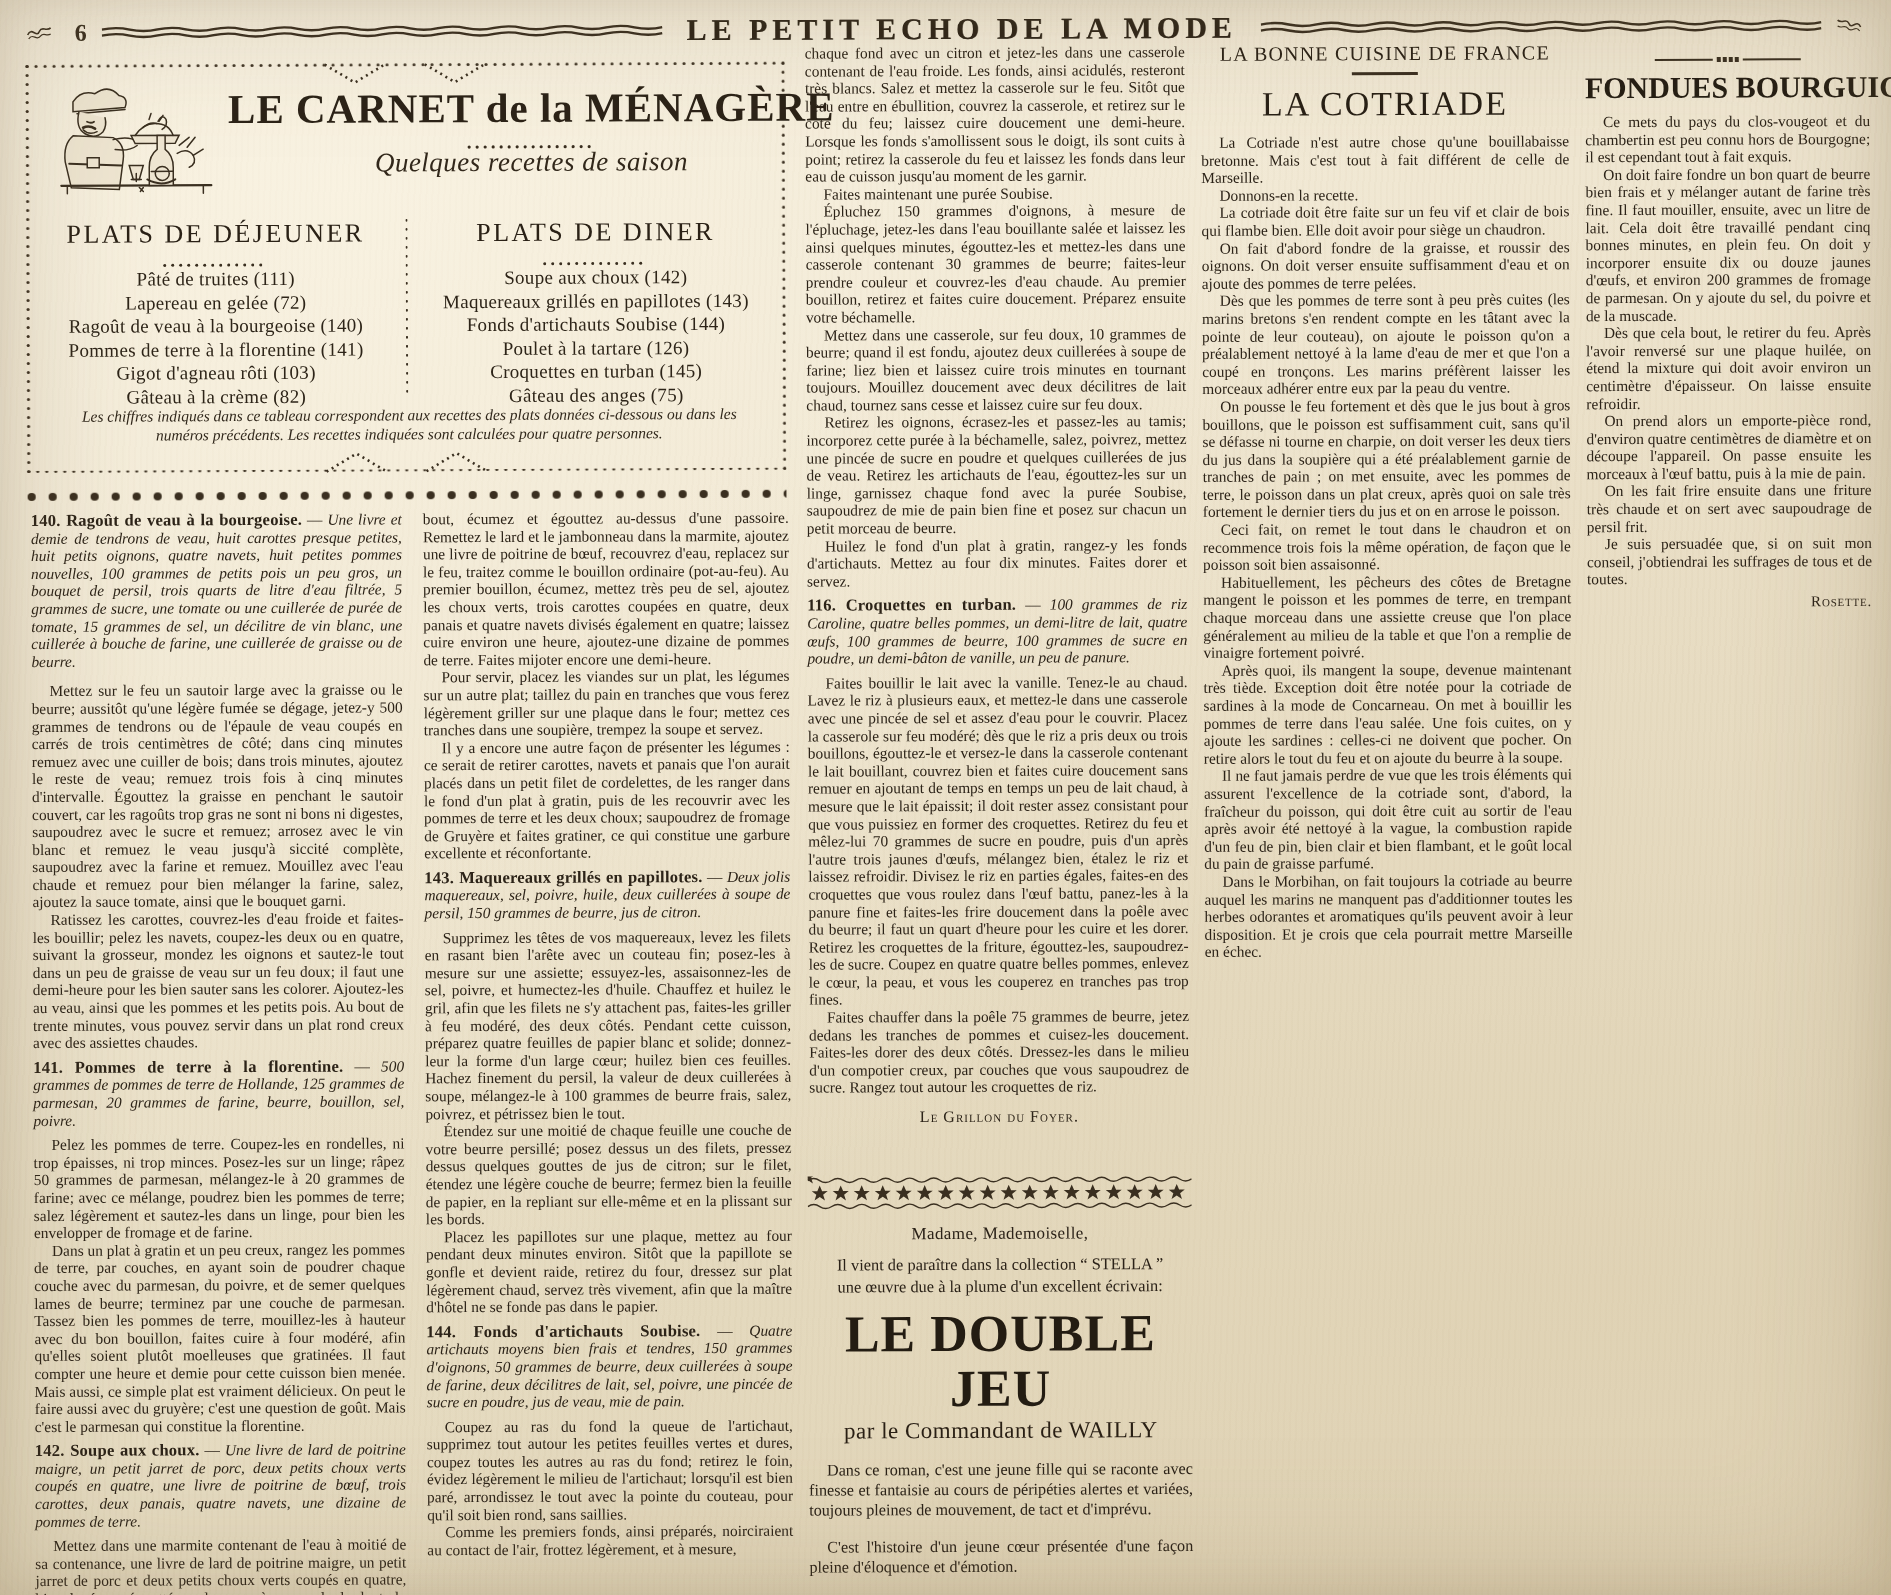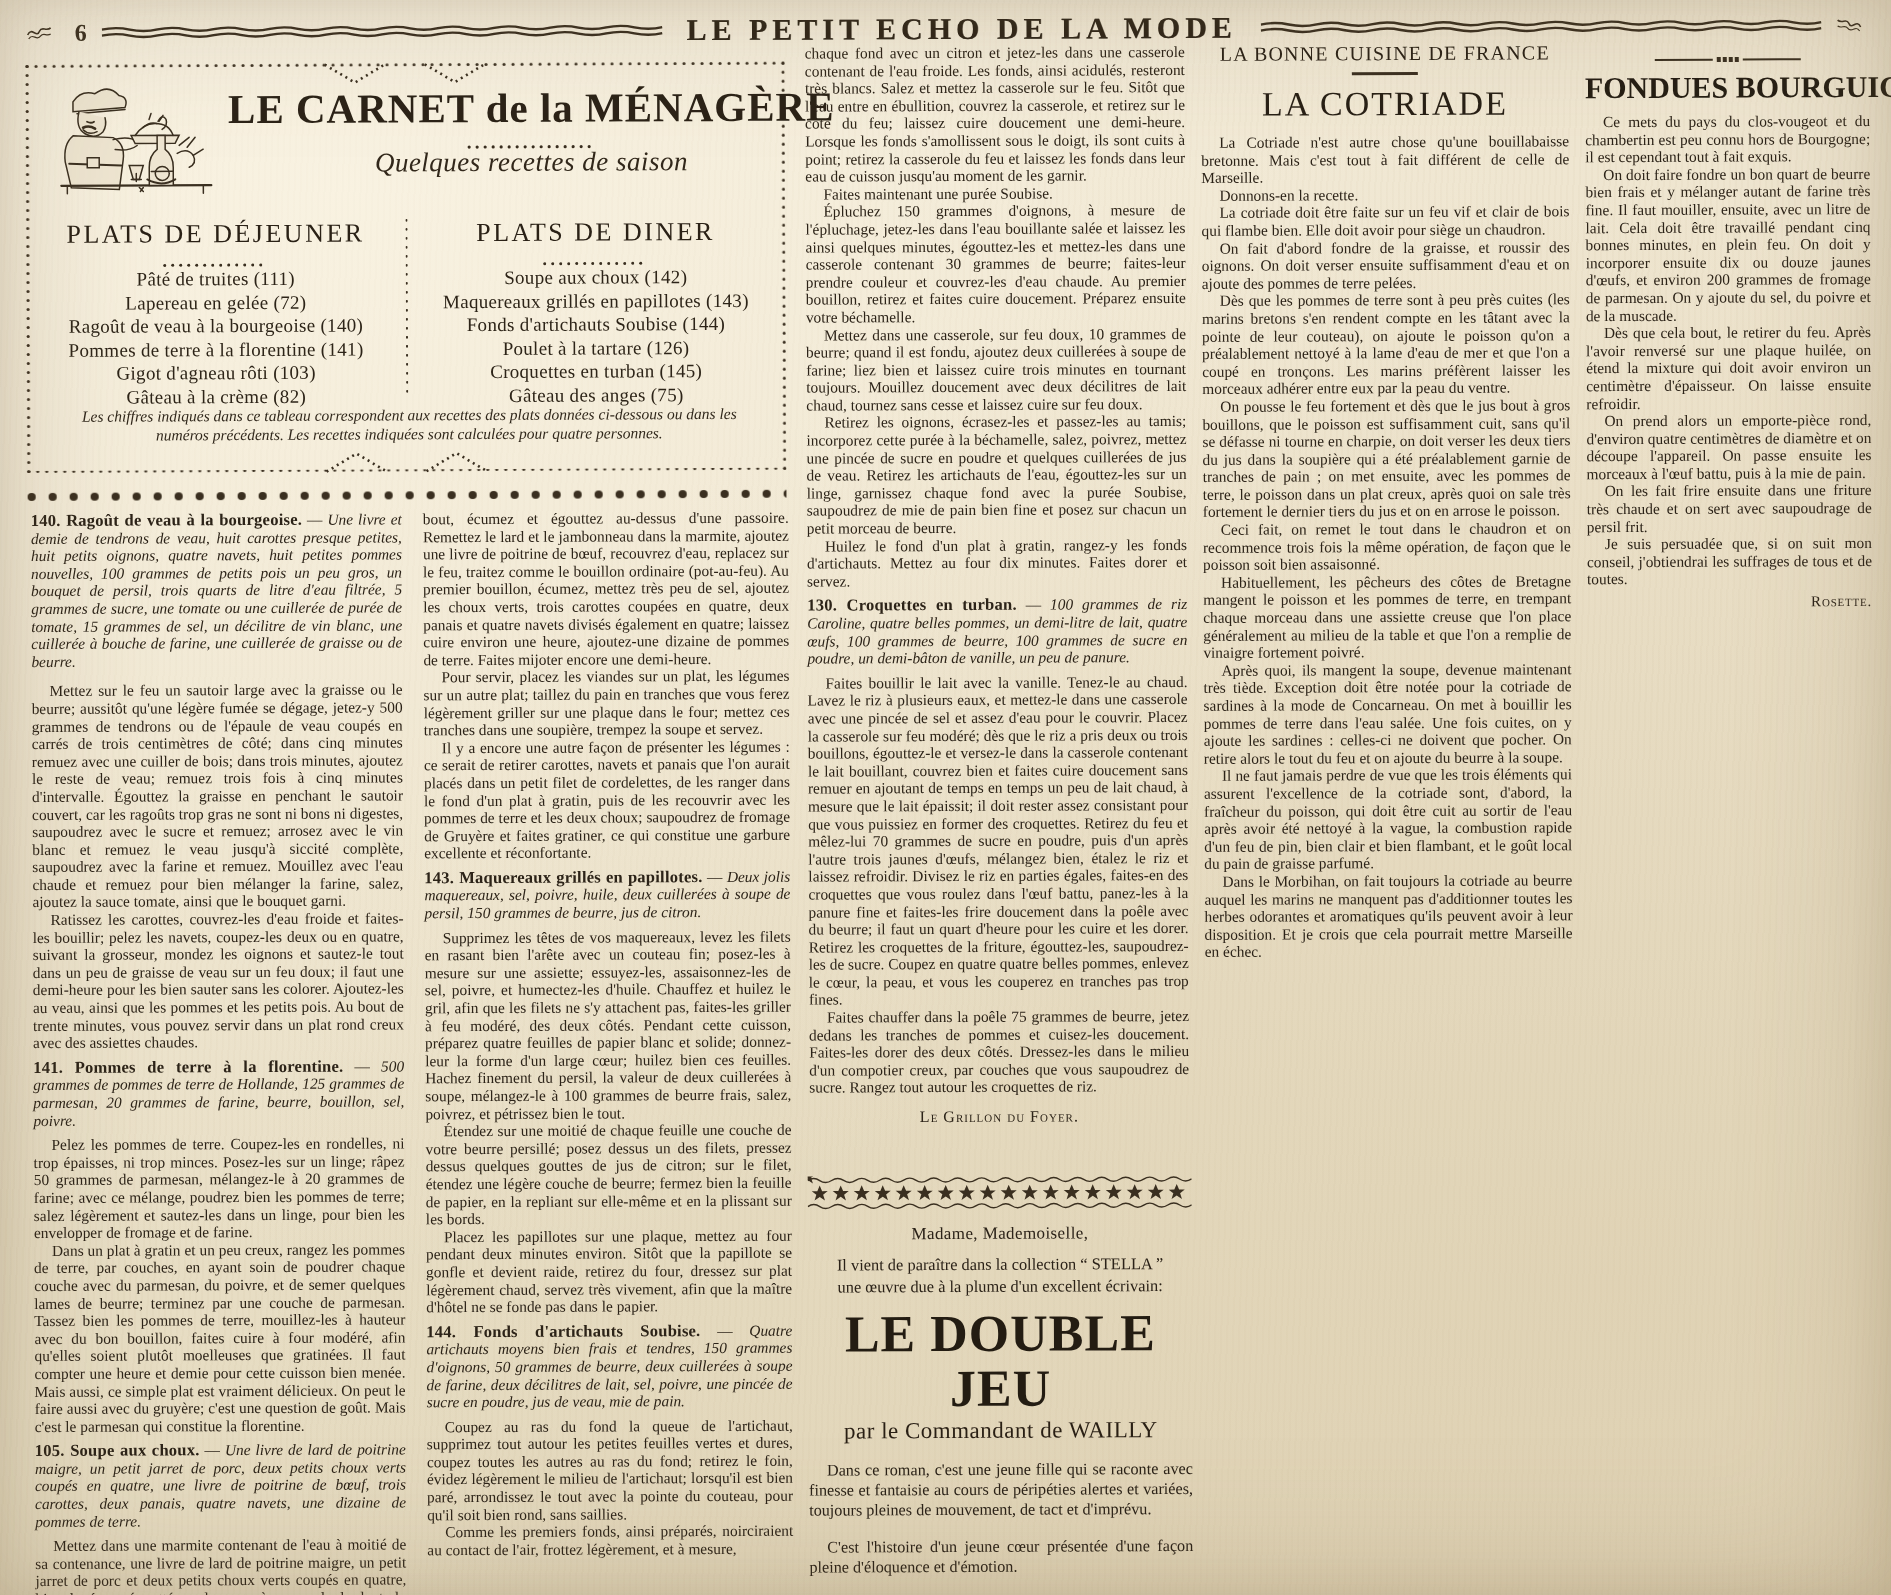--- a/index.html
+++ b/index.html
@@ -413,21 +413,21 @@
     <p class="body-txt noind">
       <span class="rh">141. Pommes de terre à la florentine.</span>
       <span>—</span>
       <span class="ital">500 grammes de pommes de terre de Hollande, 125 grammes de parmesan, 20 grammes de farine, beurre, bouillon, sel, poivre.</span>
     </p>
     <div class="gap-s"></div>
     <p class="body-txt">Pelez les pommes de terre. Coupez-les en rondelles, ni trop épaisses, ni trop minces. Posez-les sur un linge; râpez 50 grammes de parmesan, mélangez-le à 20 grammes de farine; avec ce mélange, poudrez bien les pommes de terre; salez légèrement et sautez-les dans un linge, pour bien les envelopper de fromage et de farine.</p>
     <p class="body-txt">Dans un plat à gratin et un peu creux, rangez les pommes de terre, par couches, en ayant soin de poudrer chaque couche avec du parmesan, du poivre, et de semer quelques lames de beurre; terminez par une couche de parmesan. Tassez bien les pommes de terre, mouillez-les à hauteur avec du bon bouillon, faites cuire à four modéré, afin qu'elles soient plutôt moelleuses que gratinées. Il faut compter une heure et demie pour cette cuisson bien menée. Mais aussi, ce simple plat est vraiment délicieux. On peut le faire aussi avec du gruyère; c'est une question de goût. Mais c'est le parmesan qui constitue la florentine.</p>
     <div class="gap-s"></div>
     <p class="body-txt noind">
-      <span class="rh">105. Soupe aux choux.</span>
+      <span class="rh">142. Soupe aux choux.</span>
       <span>—</span>
       <span class="ital">Une livre de lard de poitrine maigre, un petit jarret de porc, deux petits choux verts coupés en quatre, une livre de poitrine de bœuf, trois carottes, deux panais, quatre navets, une dizaine de pommes de terre.</span>
     </p>
     <div class="gap-s"></div>
     <p class="body-txt">Mettez dans une marmite contenant de l'eau à moitié de sa contenance, une livre de lard de poitrine maigre, un petit jarret de porc et deux petits choux verts coupés en quatre, bien lavés et égouttés; salez peu à cause du lard et du jambonneau, mettez sur le feu; sitôt que cela</p>
   </div>
 
   <div class="col c2">
     <p class="body-txt noind">bout, écumez et égouttez au-dessus d'une passoire. Remettez le lard et le jambonneau dans la marmite, ajoutez une livre de poitrine de bœuf, recouvrez d'eau, replacez sur le feu, traitez comme le bouillon ordinaire (pot-au-feu). Au premier bouillon, écumez, mettez très peu de sel, ajoutez les choux verts, trois carottes coupées en quatre, deux panais et quatre navets divisés également en quatre; laissez cuire environ une heure, ajoutez-une dizaine de pommes de terre. Faites mijoter encore une demi-heure.</p>
     <p class="body-txt">Pour servir, placez les viandes sur un plat, les légumes sur un autre plat; taillez du pain en tranches que vous ferez légèrement griller sur une plaque dans le four; mettez ces tranches dans une soupière, trempez la soupe et servez.</p>
@@ -455,21 +455,21 @@
 
   <div class="col c3">
     <p class="body-txt noind">chaque fond avec un citron et jetez-les dans une casserole contenant de l'eau froide. Les fonds, ainsi acidulés, resteront très blancs. Salez et mettez la casserole sur le feu. Sitôt que l'eau entre en ébullition, couvrez la casserole, et retirez sur le côté du feu; laissez cuire doucement une demi-heure. Lorsque les fonds s'amollissent sous le doigt, ils sont cuits à point; retirez la casserole du feu et laissez les fonds dans leur eau de cuisson jusqu'au moment de les garnir.</p>
     <p class="body-txt">Faites maintenant une purée Soubise.</p>
     <p class="body-txt">Épluchez 150 grammes d'oignons, à mesure de l'épluchage, jetez-les dans l'eau bouillante salée et laissez les ainsi quelques minutes, égouttez-les et mettez-les dans une casserole contenant 30 grammes de beurre; faites-leur prendre couleur et couvrez-les d'eau chaude. Au premier bouillon, retirez et faites cuire doucement. Préparez ensuite votre béchamelle.</p>
     <p class="body-txt">Mettez dans une casserole, sur feu doux, 10 grammes de beurre; quand il est fondu, ajoutez deux cuillerées à soupe de farine; liez bien et laissez cuire trois minutes en tournant toujours. Mouillez doucement avec deux décilitres de lait chaud, tournez sans cesse et laissez cuire sur feu doux.</p>
     <p class="body-txt">Retirez les oignons, écrasez-les et passez-les au tamis; incorporez cette purée à la béchamelle, salez, poivrez, mettez une pincée de sucre en poudre et quelques cuillerées de jus de veau. Retirez les artichauts de l'eau, égouttez-les sur un linge, garnissez chaque fond avec la purée Soubise, saupoudrez de mie de pain bien fine et posez sur chacun un petit morceau de beurre.</p>
     <p class="body-txt">Huilez le fond d'un plat à gratin, rangez-y les fonds d'artichauts. Mettez au four dix minutes. Faites dorer et servez.</p>
     <div class="gap-s"></div>
     <p class="body-txt noind">
-      <span class="rh">130. Croquettes en turban.</span>
+      <span class="rh">116. Croquettes en turban.</span>
       <span>—</span>
       <span class="ital">100 grammes de riz Caroline, quatre belles pommes, un demi-litre de lait, quatre œufs, 100 grammes de beurre, 100 grammes de sucre en poudre, un demi-bâton de vanille, un peu de panure.</span>
     </p>
     <div class="gap-s"></div>
     <p class="body-txt">Faites bouillir le lait avec la vanille. Tenez-le au chaud. Lavez le riz à plusieurs eaux, et mettez-le dans une casserole avec une pincée de sel et assez d'eau pour le couvrir. Placez la casserole sur feu modéré; dès que le riz a pris deux ou trois bouillons, égouttez-le et versez-le dans la casserole contenant le lait bouillant, couvrez bien et faites cuire doucement sans remuer en ajoutant de temps en temps un peu de lait chaud, à mesure que le lait épaissit; il doit rester assez consistant pour que vous puissiez en former des croquettes. Retirez du feu et mêlez-lui 70 grammes de sucre en poudre, puis d'un après l'autre trois jaunes d'œufs, mélangez bien, étalez le riz et laissez refroidir. Divisez le riz en parties égales, faites-en des croquettes que vous roulez dans l'œuf battu, panez-les à la panure fine et faites-les frire doucement dans la poêle avec du beurre; il faut un quart d'heure pour les cuire et les dorer. Retirez les croquettes de la friture, égouttez-les, saupoudrez-les de sucre. Coupez en quatre quatre belles pommes, enlevez le cœur, la peau, et vous les couperez en tranches pas trop fines.</p>
     <p class="body-txt">Faites chauffer dans la poêle 75 grammes de beurre, jetez dedans les tranches de pommes et cuisez-les doucement. Faites-les dorer des deux côtés. Dressez-les dans le milieu d'un compotier creux, par couches que vous saupoudrez de sucre. Rangez tout autour les croquettes de riz.</p>
     <div class="signature">Le Grillon du Foyer.</div>
   </div>
 
   <div class="advert">

